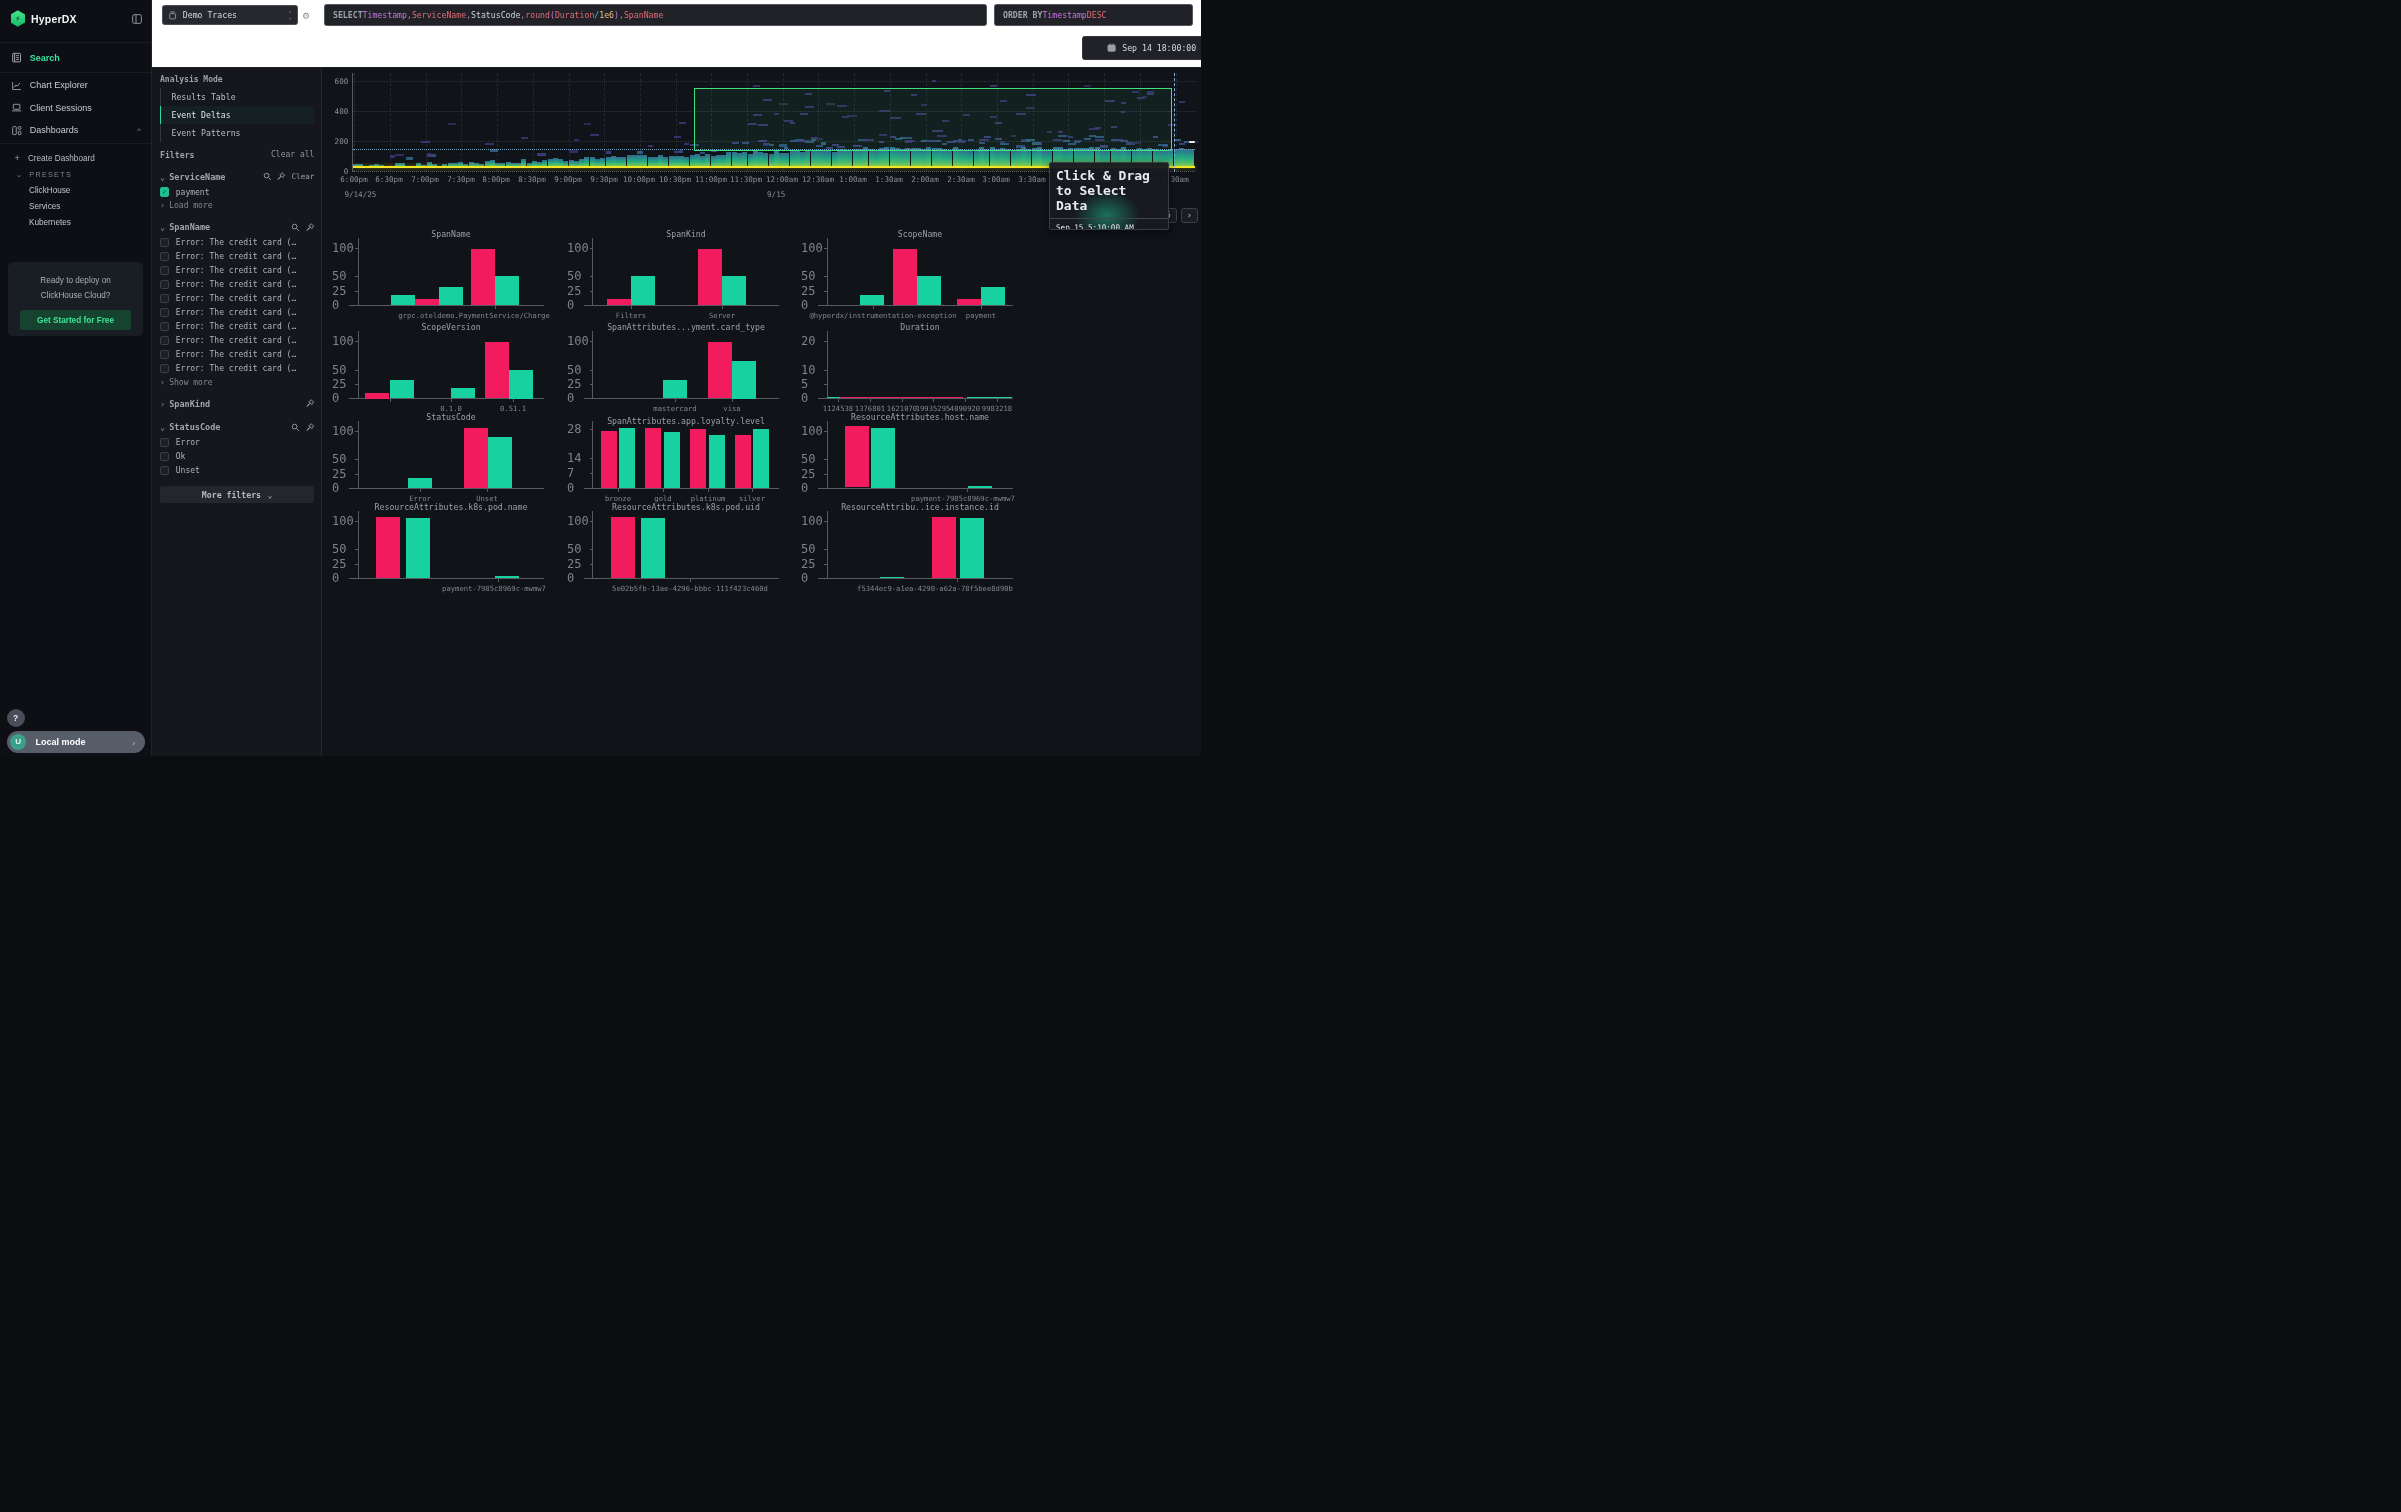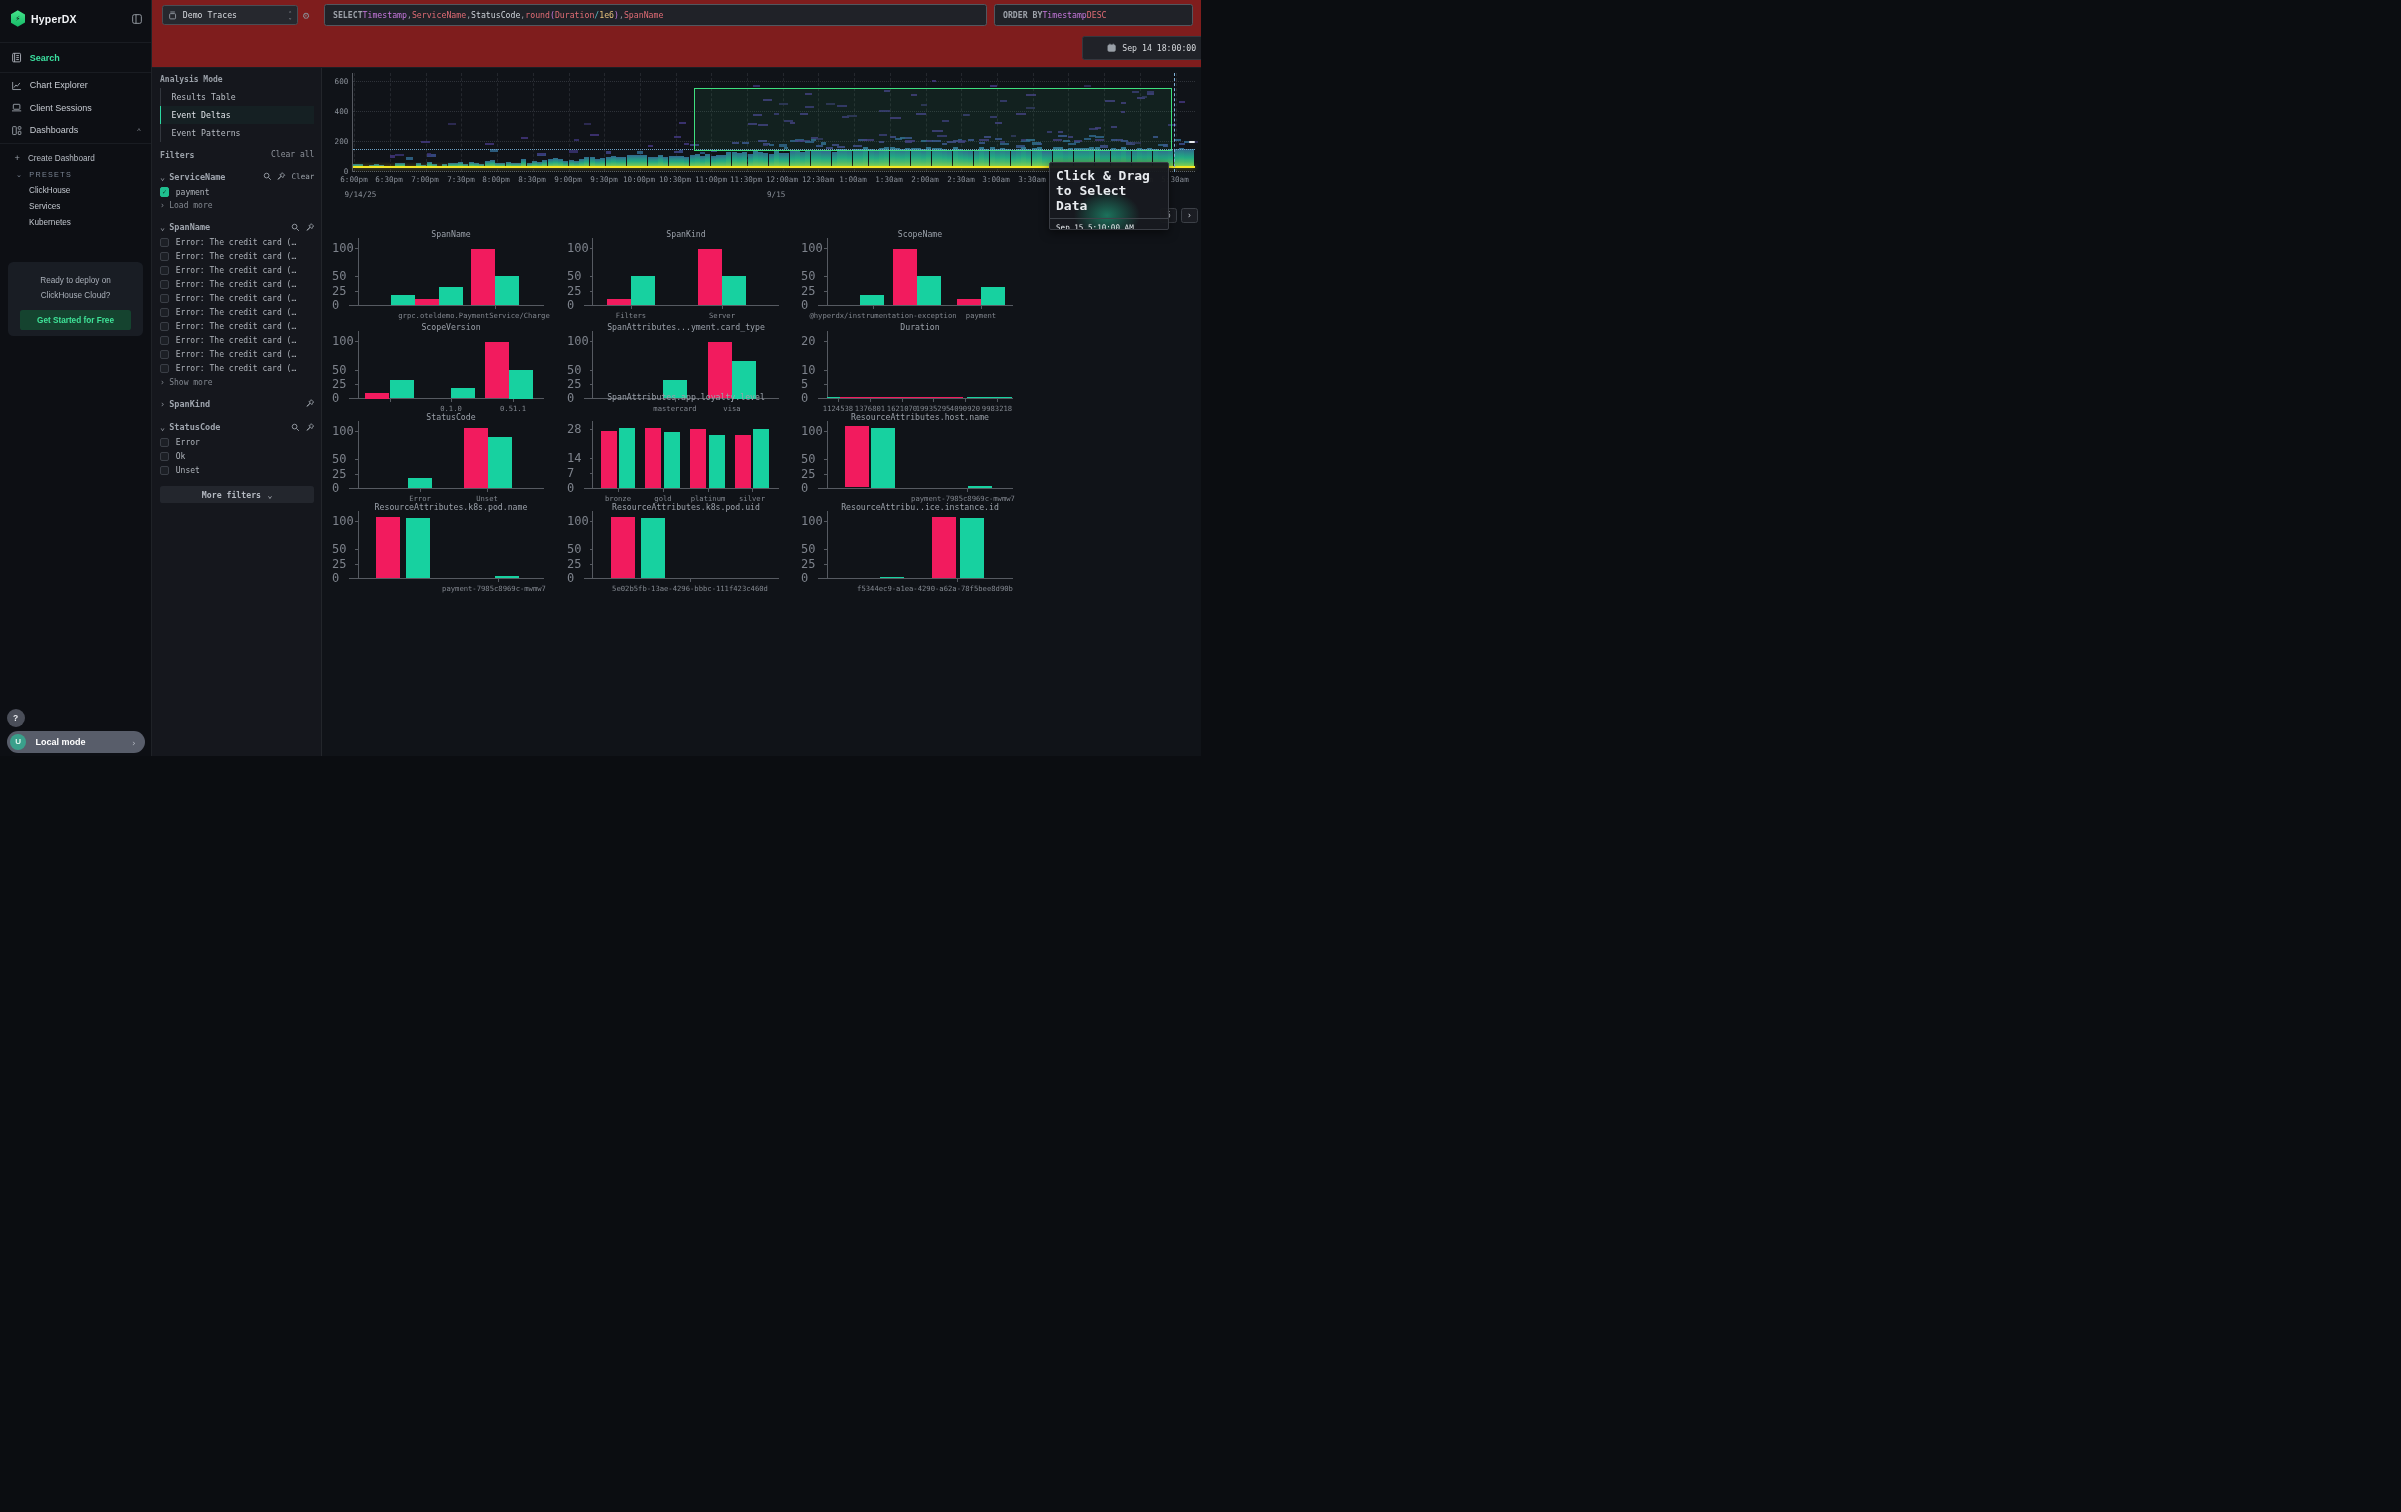--- a/index.html
+++ b/index.html
@@ -25,21 +25,21 @@
   #promo { position:absolute; left:8px; right:8px; top:262px; height:74px; background:#191d24; border-radius:5.3px; text-align:center; padding-top:10.5px; }
   #promo .pl { color:#a9afb8; font-family:"Liberation Sans",sans-serif; font-size:8.2px; line-height:1.9; }
   #promo-btn { margin-top:6.6px; display:inline-block; background:#15432f; color:#3fe398; font-family:"Liberation Sans",sans-serif; font-weight:bold; font-size:8.2px; padding:5.3px 17px; border-radius:2.6px; cursor:pointer; }
   #help-btn { position:absolute; left:6.6px; top:709px; width:18px; height:18px; border-radius:50%; background:#4a4e59; color:#e8eaee; font-family:"Liberation Sans",sans-serif; font-weight:bold; font-size:8.5px; display:flex; align-items:center; justify-content:center; cursor:pointer; }
   #local-pill { position:absolute; left:6.6px; top:731px; width:138px; height:22px; border-radius:11.2px; background:#585d6a; display:flex; align-items:center; padding:0 8px 0 3.3px; cursor:pointer; }
   #local-avatar { width:16.4px; height:16.4px; border-radius:50%; background:#3aa08b; color:#dff7ee; font-size:8px; font-weight:bold; display:flex; align-items:center; justify-content:center; font-family:"Liberation Sans",sans-serif; }
   #local-label { color:#ffffff; font-family:"Liberation Sans",sans-serif; font-weight:bold; font-size:9px; margin-left:9.2px; }
   #local-chev { margin-left:auto; color:#aeb3bd; font-size:9.2px; }
 
   
-  #topbar { position:absolute; left:152px; top:0; width:1049px; height:68px; background:#7f1d1d; border-bottom:0.7px solid #1b1e24; z-index:6; }
+  #topbar { position:absolute; left:152px; top:0; width:1049px; height:68px; background:#ffffff; border-bottom:0.7px solid #1b1e24; z-index:6; }
   .tb-box { position:absolute; border-radius:2.6px; display:flex; align-items:center; }
   #source-select { left:10px; top:5.3px; width:136px; height:20px; background:#26282e; border:0.7px solid #4a4d54; padding:0 5.3px; cursor:pointer; color:#d6d9de; font-size:8.2px; }
   #source-select .chevs { margin-left:auto; color:#8a8f97; font-size:5.3px; line-height:4.6px; text-align:center; }
   #settings-gear { position:absolute; left:151px; top:8.5px; color:#8a8f97; font-size:10.5px; cursor:pointer; }
   #select-box { left:172px; top:4px; width:663px; height:22.4px; background:#202228; border:0.7px solid #53565e; padding:0 8px; font-size:8.2px; overflow:hidden; white-space:nowrap; }
   #orderby-box { left:842px; top:4px; width:199px; height:22.4px; background:#202228; border:0.7px solid #53565e; padding:0 8px; font-size:8.2px; white-space:nowrap; }
   .tok-kw { color:#9da2aa; font-weight:bold; }
   .tok-purple { color:#c678dd; }
   .tok-red { color:#e06c75; }
   .tok-gray { color:#8f949c; }
@@ -946,21 +946,21 @@
         <div class="abs" style="left: 355px; top: 431px; width: 2.6px; border-top: 0.7px solid rgb(86, 90, 97);"></div>
         <div class="mc-bar g" style="left: 408px; top: 478px; width: 24px; height: 10.3px;"></div>
         <div class="mc-bar r" style="left: 464px; top: 428px; width: 24px; height: 60px;"></div>
         <div class="mc-bar g" style="left: 488px; top: 437px; width: 24px; height: 51px;"></div>
         <div class="mc-tick abs" style="left: 420px; top: 489px;"></div>
         <div class="mc-tick abs" style="left: 487px; top: 489px;"></div>
         <div class="mc-xlab abs" style="left: 420px; top: 494px;">Error</div>
         <div class="mc-xlab abs" style="left: 487px; top: 494px;">Unset</div>
       </div>
       <div>
-        <div class="mc-title abs" style="left: 686px; top: 392px;">SpanAttributes.app.loyalty.level</div>
+        <div class="mc-title abs" style="left: 686px; top: 416px;">SpanAttributes.app.loyalty.level</div>
         <div class="mc-axis-v abs" style="left: 592px; top: 421px; height: 67px;"></div>
         <div class="mc-axis-h abs" style="left: 584px; top: 488px; width: 195px;"></div>
         <div class="mc-ylab abs" style="left: 567px; top: 488px;">0</div>
         <div class="mc-ylab abs" style="left: 567px; top: 473px;">7</div>
         <div class="abs" style="left: 590px; top: 473px; width: 2.6px; border-top: 0.7px solid rgb(86, 90, 97);"></div>
         <div class="mc-ylab abs" style="left: 567px; top: 458px;">14</div>
         <div class="abs" style="left: 590px; top: 458px; width: 2.6px; border-top: 0.7px solid rgb(86, 90, 97);"></div>
         <div class="mc-ylab abs" style="left: 567px; top: 429px;">28</div>
         <div class="abs" style="left: 590px; top: 429px; width: 2.6px; border-top: 0.7px solid rgb(86, 90, 97);"></div>
         <div class="mc-bar r" style="left: 601px; top: 431px; width: 16.4px; height: 57px;"></div>

